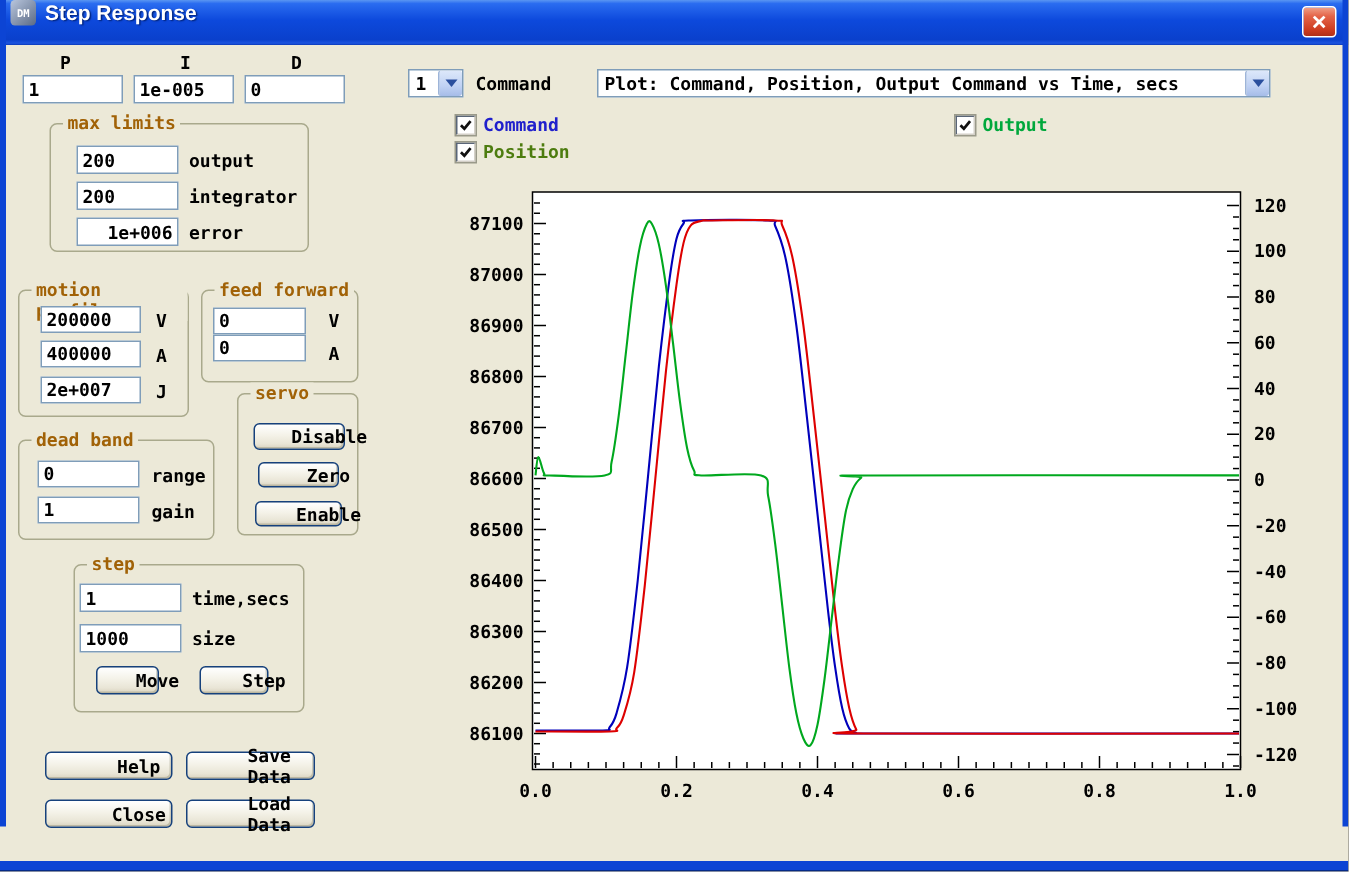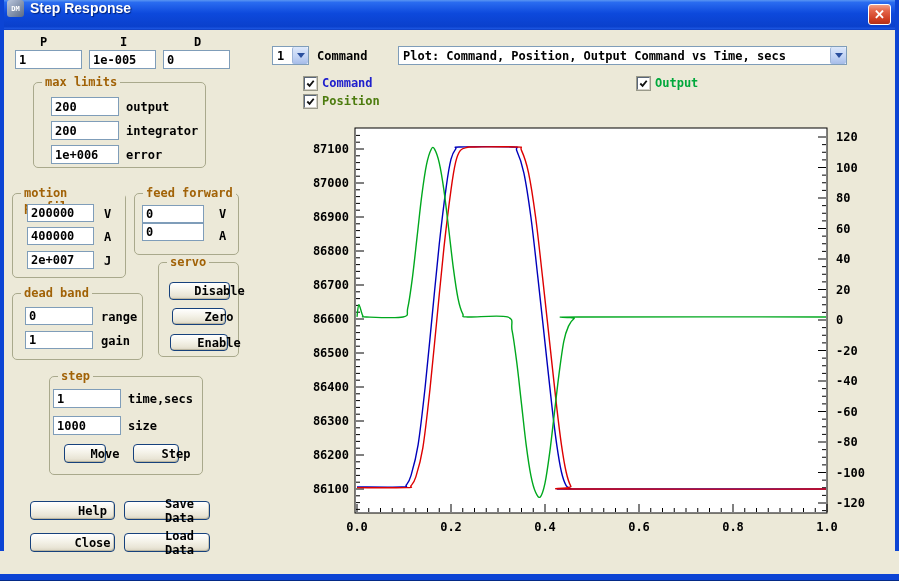--- a/index.html
+++ b/index.html
@@ -110,21 +110,21 @@
       </svg>
   </div>
   <div class="lbl lbl-output" style="left:655px;top:76px;">Output</div>
 
   <div class="grp" style="left:33px;top:82px;width:173px;height:86px;">
     <div class="grp-title">max limits</div>
     <input class="field" style="left: 17px; top: 14px; width: 68px; height: 19px;" readonly="" value="200">
     <div class="lbl" style="left:92px;top:17px;">output</div>
     <input class="field" style="left: 17px; top: 38px; width: 68px; height: 19px;" readonly="" value="200">
     <div class="lbl" style="left:92px;top:41px;">integrator</div>
-    <input class="field" style="left: 17px; top: 62px; width: 68px; height: 19px;" readonly="" value="1e+006">
+    <input class="field" style="left: 17px; top: 62px; width: 68px; height: 19px; text-align: right;" readonly="" value="1e+006">
     <div class="lbl" style="left:92px;top:65px;">error</div>
   </div>
 
   <div class="grp" style="left:12px;top:193px;width:114px;height:85px;">
     <div class="grp-title">motion profile</div>
     <input class="field" style="left: 14px; top: 10px; width: 67px; height: 18px;" readonly="" value="200000">
     <div class="lbl" style="left:91px;top:13px;">V</div>
     <input class="field" style="left: 14px; top: 33px; width: 67px; height: 18px;" readonly="" value="400000">
     <div class="lbl" style="left:91px;top:36px;">A</div>
     <input class="field" style="left: 14px; top: 57px; width: 67px; height: 18px;" readonly="" value="2e+007">

